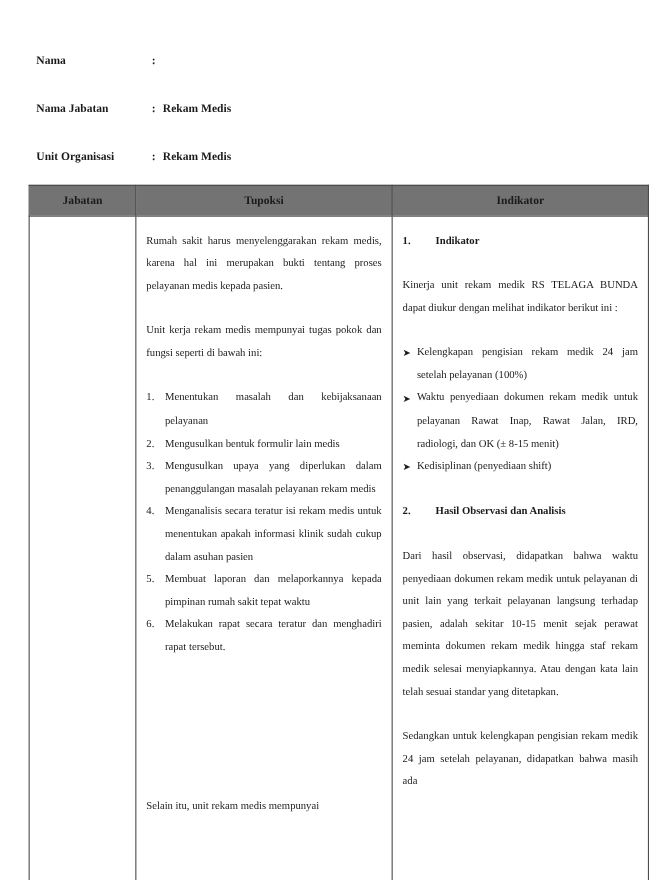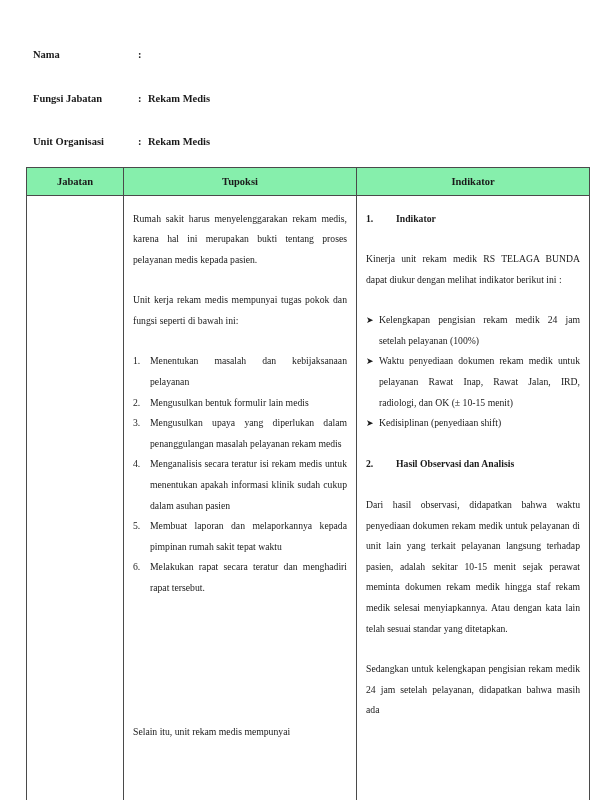--- a/index.html
+++ b/index.html
@@ -73,21 +73,21 @@
     border: 1px solid #4a4a4a;
     vertical-align: top;
     padding: 0;
   }
   table.main-table th {
     text-align: center;
     font-weight: bold;
     font-size: 10.5px;
     height: 27px;
     vertical-align: middle;
-    background: #86efac;
+    background: #737373;
   }
   col.c-jabatan { width: 97px; }
   col.c-tupoksi { width: 233px; }
   col.c-indikator { width: 233px; }
 
   td.cell-body {
     height: 610px;
     overflow: hidden;
   }
   .cell-inner {
@@ -167,21 +167,21 @@
 <div class="page">
 
 
   <div class="meta">
     <div class="meta-row">
       <span class="meta-label">Nama</span>
       <span class="meta-colon">:</span>
       <span class="meta-value"></span>
     </div>
     <div class="meta-row">
-      <span class="meta-label">Fungsi Jabatan</span>
+      <span class="meta-label">Nama Jabatan</span>
       <span class="meta-colon">:</span>
       <span class="meta-value">Rekam Medis</span>
     </div>
     <div class="meta-row">
       <span class="meta-label">Unit Organisasi</span>
       <span class="meta-colon">:</span>
       <span class="meta-value">Rekam Medis</span>
     </div>
   </div>
 
@@ -253,21 +253,21 @@
                 <span class="sec-txt">Indikator</span>
               </div>
               <p class="j">Kinerja unit rekam medik RS TELAGA BUNDA dapat diukur dengan melihat indikator berikut ini :</p>
               <ul class="arrow-list">
                 <li>
                   <span class="bullet">➤</span>
                   <span class="txt">Kelengkapan pengisian rekam medik 24 jam setelah pelayanan (100%)</span>
                 </li>
                 <li>
                   <span class="bullet">➤</span>
-                  <span class="txt">Waktu penyediaan dokumen rekam medik untuk pelayanan Rawat Inap, Rawat Jalan, IRD, radiologi, dan OK (± 10-15 menit)</span>
+                  <span class="txt">Waktu penyediaan dokumen rekam medik untuk pelayanan Rawat Inap, Rawat Jalan, IRD, radiologi, dan OK (± 8-15 menit)</span>
                 </li>
                 <li>
                   <span class="bullet">➤</span>
                   <span class="txt">Kedisiplinan (penyediaan shift)</span>
                 </li>
               </ul>
               <div class="spacer-line"></div>
               <div class="sec-head">
                 <span class="sec-num">2.</span>
                 <span class="sec-txt">Hasil Observasi dan Analisis</span>

